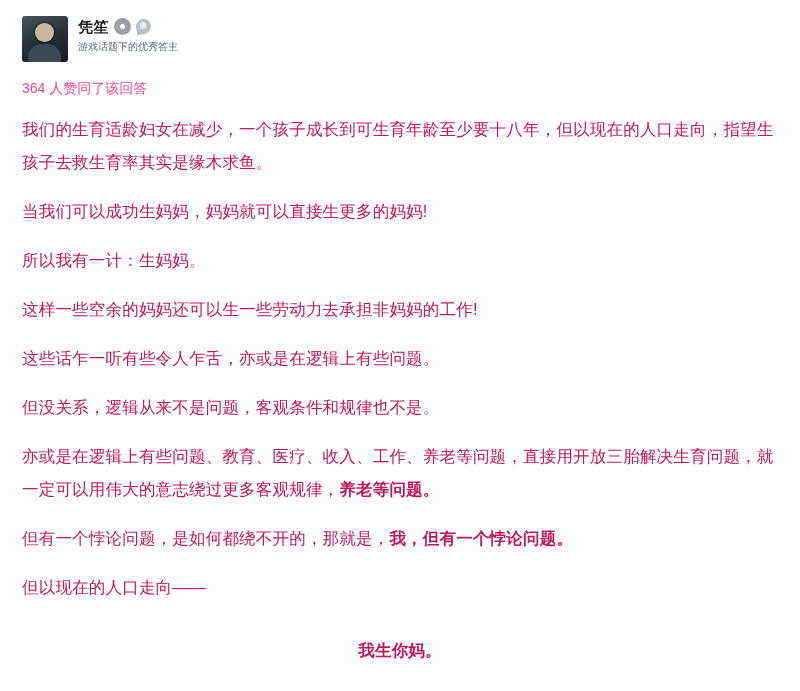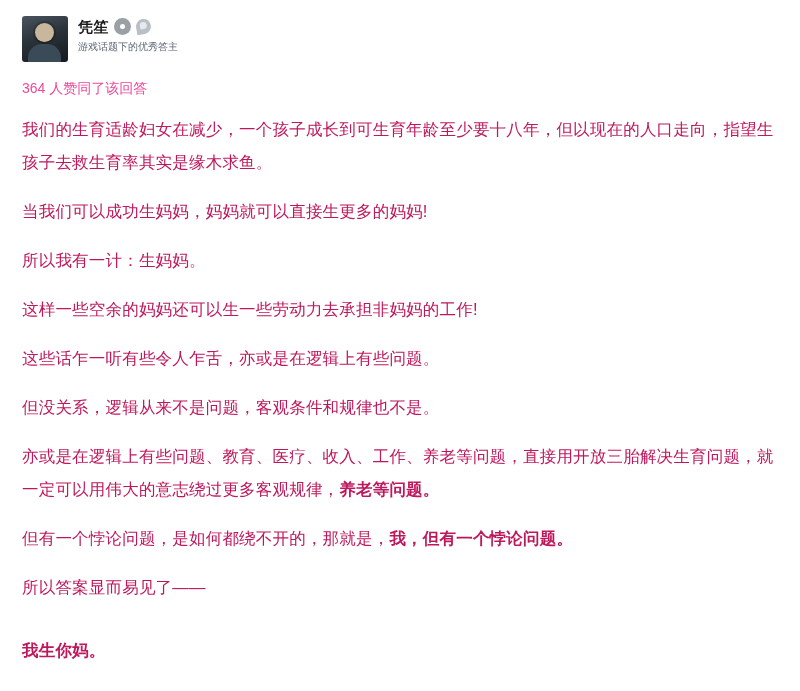--- a/index.html
+++ b/index.html
@@ -144,20 +144,21 @@
     margin: 0 0 16px 0;
     letter-spacing: 0.2px;
     word-break: break-all;
   }
   .para b {
     font-weight: bold;
   }
   .para.final {
     margin-top: 30px;
     font-weight: bold;
+    text-align: center;
   }
 </style>
 </head>
 <body>
 
 <div class="page">
 
   <div class="author-row">
     <div class="avatar"></div>
     <div class="author-meta">
@@ -174,17 +175,17 @@
 
   <div class="answer-body">
     <p class="para"><span>我们的生育适龄妇女在减少，一个孩子成长到可生育年龄至少要十八年，但以现在的人口走向，指望生孩子去救生育率其实是缘木求鱼。</span></p>
     <p class="para"><span>当我们可以成功生妈妈，妈妈就可以直接生更多的妈妈!</span></p>
     <p class="para"><span>所以我有一计：生妈妈。</span></p>
     <p class="para"><span>这样一些空余的妈妈还可以生一些劳动力去承担非妈妈的工作!</span></p>
     <p class="para"><span>这些话乍一听有些令人乍舌，亦或是在逻辑上有些问题。</span></p>
     <p class="para"><span>但没关系，逻辑从来不是问题，客观条件和规律也不是。</span></p>
     <p class="para"><span>亦或是在逻辑上有些问题、教育、医疗、收入、工作、养老等问题，直接用开放三胎解决生育问题，就一定可以用伟大的意志绕过更多客观规律，</span><b>养老等问题。</b></p>
     <p class="para"><span>但有一个悖论问题，是如何都绕不开的，那就是，</span><b>我，但有一个悖论问题。</b></p>
-    <p class="para"><span>所以答案显而易见了——</span></p>
+    <p class="para"><span>但以现在的人口走向——</span></p>
     <p class="para final"><b>我生你妈。</b></p>
   </div>
 
 </div>
 
 </body></html>

